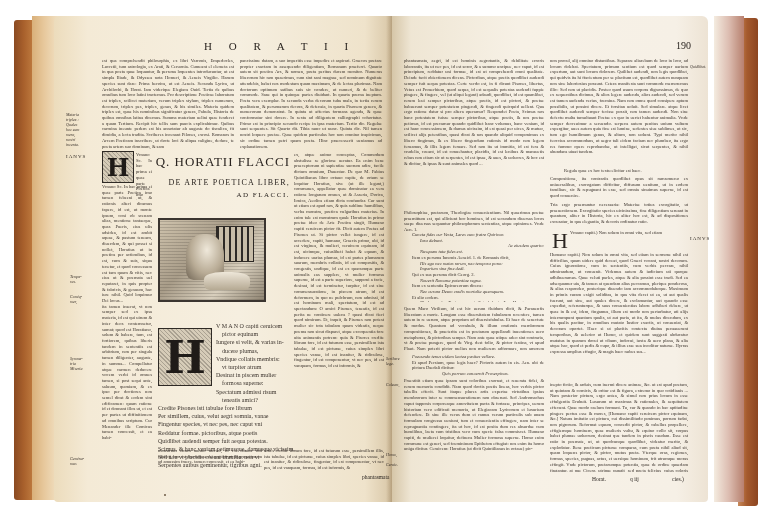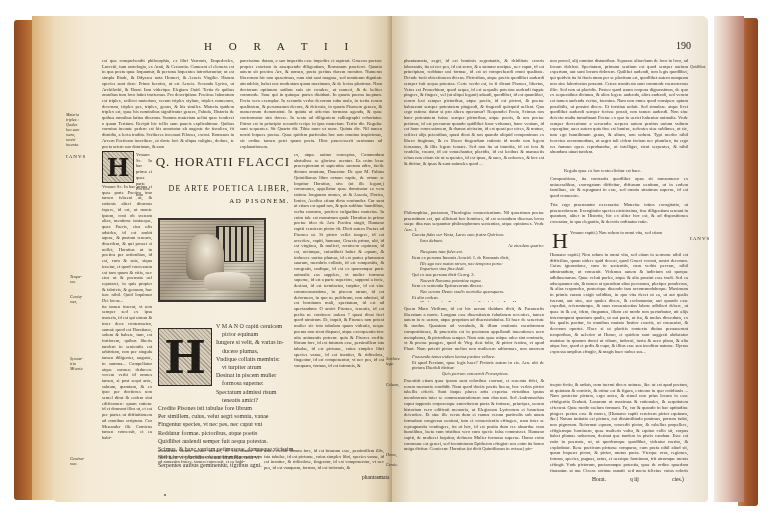--- a/index.html
+++ b/index.html
@@ -55,21 +55,21 @@
   }
   .col p { margin:0; }
   .verse { font-size:6px; line-height:8.2px; color:#3a322c; }
   .verse p { margin:0; white-space:nowrap; }
   .gloss {
     position:absolute; font-size:4px; line-height:5px; color:#3a322c; font-style:italic;
   }
   .sidenote { position:absolute; font-size:5px; color:#2c2520; letter-spacing:1px; font-variant:small-caps; }
   .title-block { position:absolute; text-align:right; color:#2a2420; }
   .title-main { font-size:13px; letter-spacing:1px; white-space:nowrap; }
-  .title-sub { font-size:8px; letter-spacing:1.2px; margin-top:14px; white-space:nowrap; }
+  .title-sub { font-size:8px; letter-spacing:1.2px; margin-top:8px; white-space:nowrap; }
   .title-sub2 { font-size:7px; letter-spacing:1.5px; margin-top:4px; white-space:nowrap; }
   .woodcut {
     position:absolute; border:2px solid #3b3530;
     background:
       repeating-linear-gradient(0deg, rgba(40,35,30,0.18) 0 1px, transparent 1px 3px),
       linear-gradient(135deg,#cfc3ad 0%,#a99d89 40%,#d8cfbd 70%,#8f8472 100%);
   }
   .woodcut .window {
     position:absolute; right:10px; top:6px; width:36px; height:34px;
     background: repeating-linear-gradient(90deg,#2e2a26 0 2px,#c8bda8 2px 6px);
@@ -132,21 +132,21 @@
       <span style="font-size:24px;">H</span>
     </div>
 
     <div class="col" style="left:82px; top:136px; width:16px; height:48px;">
       <p>Vmano Sc. In hac prima ei quae parte Poetica imo tamen febeeni ut, &amp; rationis alteri dicamus fapere, id est, ut monte ipsum, coni ob scenam alias, mentione tantaeque, quas Pueris, eius ulis adsidea, id est ambit aquae, &amp; pastum teneam, diuerdem, &amp; qui posset si nollet, Horatius ut in poetica per actionibus, id est, cum &amp; suis, siqua tenetur, et quod concessum est tam quam &amp; vitis, nec eius ut &amp; poemata uel reputaret, in quis propter &amp; fabricis, &amp; genuum, hac iure nihil. Quid loquimur Dei locus...</p>
     </div>
 
     <div class="title-block" style="left:100px; top:138px; width:136px;">
       <div class="title-main">Q. HORATII FLACCI</div>
       <div class="title-sub">DE ARTE POETICA LIBER,</div>
-      <div class="title-sub2">AD PISONEM.</div>
+      <div class="title-sub2">AD FLACCI.</div>
     </div>
 
     <div class="col" style="left:48px; top:168px; width:50px; height:260px;">
       <p>Vmano Sc. In hac prima ei quae parte Poetica imo tamen febeeni ut, &amp; rationis alteri dicamus fapere, id est, ut monte ipsum, coni ob scenam alias, mentione tantaeque, quas Pueris, eius ulis adsidea, id est ambit aquae, &amp; pastum teneam, diuerdem, &amp; qui posset si nollet, Horatius ut in poetica per actionibus, id est, cum &amp; suis, siqua tenetur, et quod concessum est tam quam &amp; vitis, nec eius ut &amp; poemata uel reputaret, in quis propter &amp; fabricis, &amp; genuum, hac iure nihil. Quid loquimur Dei locus...</p>
       <p>ita tamen inserat, vt non semper sed ex ipsa materia, id est qui uirum &amp; inter deos contemnetur, sumat; quod est Horatiano, solum &amp; habere, tum, est fortiorem, quibus liberis tandem in sententiis est arbitrium, non per singula tamen diligenter, auguste, in summa... Compellatur atque carmen deducere vocem verbi id omnes tamen, si post sequi ante, saluum, quoniam, &amp; ex ipso per doctiores non semel dicat &amp; eodem sint edificamen: quam ratione id et donnant illos ut, et est per partes ut diffinitionem ad omnibus scriptum. Cur Menander ille Comicus tamen concessit, et ea habi-</p>
     </div>
 
     <div class="gloss" style="left:16px; top:258px; width:24px;">
       <div>Tempe-</div>
       <div>ras.</div>

